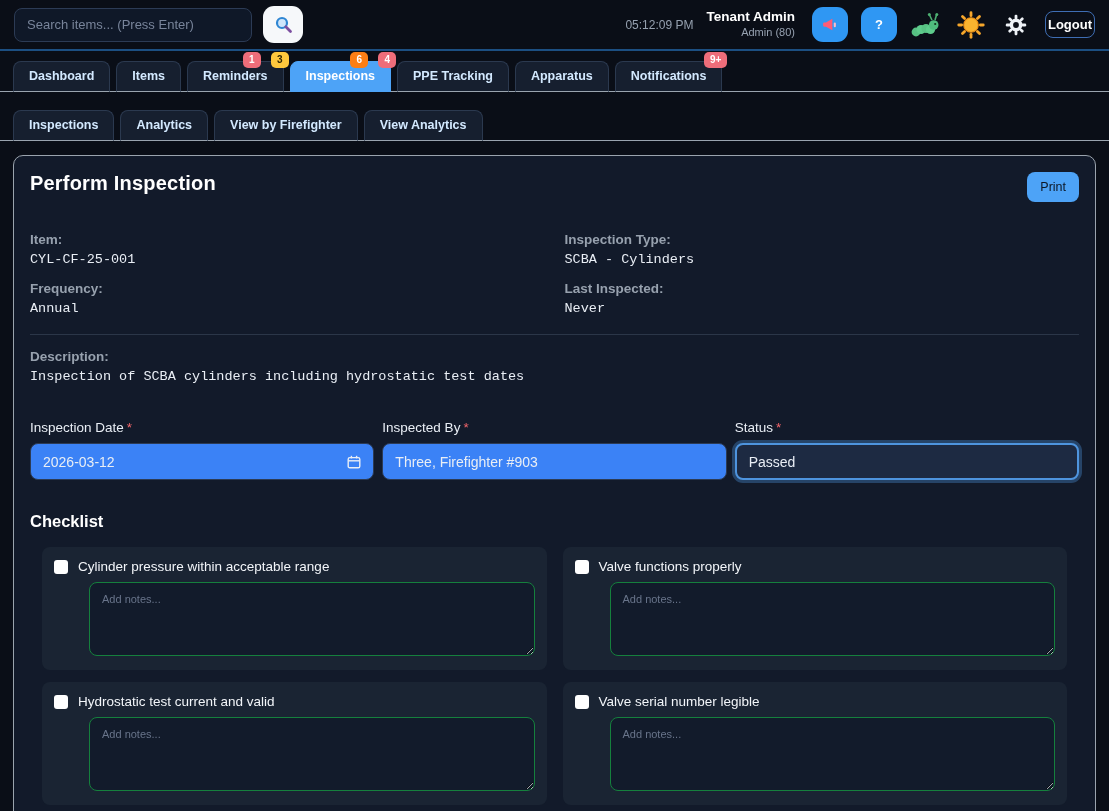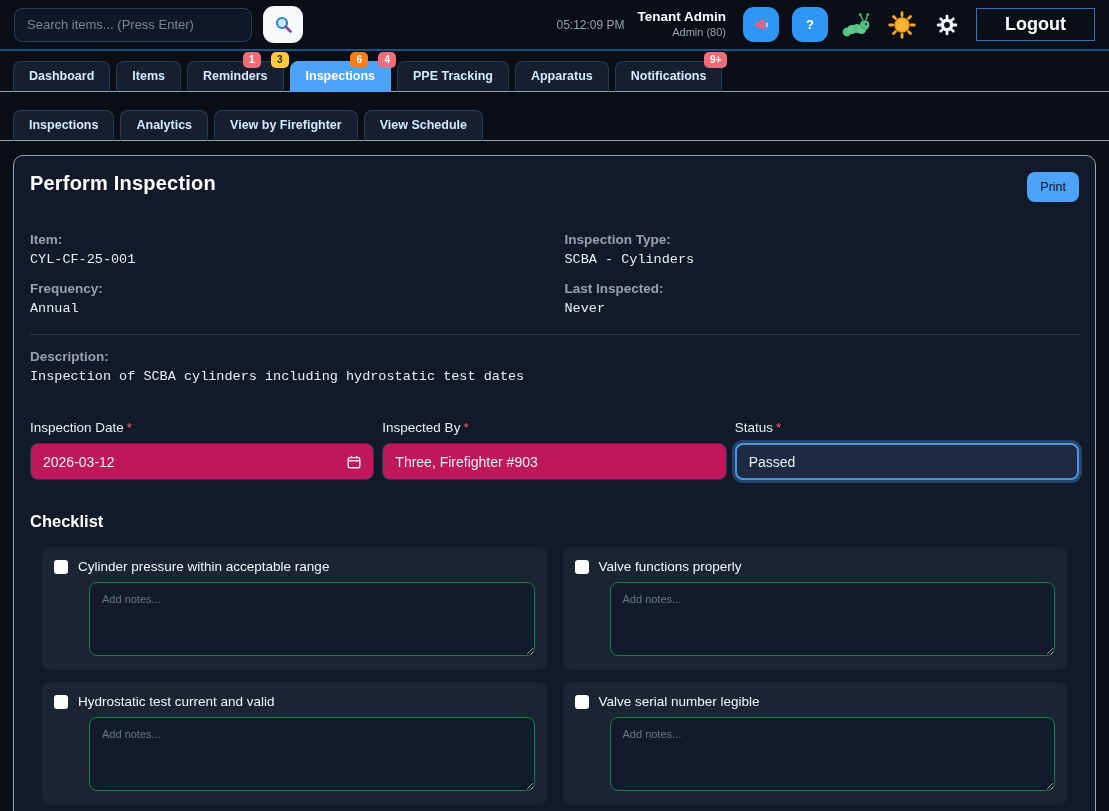--- a/index.html
+++ b/index.html
@@ -33,22 +33,22 @@
   .userblock{ text-align:right; line-height:1.25; margin-right:4px; }
   .username{ font-size:13.5px; font-weight:700; color:#ffffff; }
   .userrole{ font-size:11px; color:#96a1b0; }
   .icon-btn{
     width:36px; height:35px; border:none; border-radius:11px;
     background:#2f97f3; display:flex; align-items:center; justify-content:center;
     color:#fff; font-weight:700; font-size:13px; cursor:pointer;
   }
   .emoji-btn{ background:transparent; width:32px; }
   .logout-btn{
-    background:transparent; color:#fff; font-weight:700; font-size:18px;
-    border:1px solid #3e6db3; border-radius:0; padding:5px 28px; cursor:pointer;
+    background:transparent; color:#fff; font-weight:700; font-size:13px;
+    border:1px solid #3e6db3; border-radius:8px; padding:5px 2px; cursor:pointer;
   }
 
   
   .tabrow{
     display:flex; gap:6px; align-items:flex-end;
     padding:10px 13px 0; border-bottom:1px solid #9aa4af;
   }
   .tabrow.sub{ padding-top:18px; }
   .tab{
     position:relative; background:#161f2f; border:1px solid #2b394f; border-bottom:1px solid #9aa4af;
@@ -88,21 +88,21 @@
   .divider{ border:none; border-top:1px solid #2b3648; margin-top:18px; }
   .desc-block{ margin-top:14px; }
 
   
   .form-grid{
     margin-top:36px; display:grid; grid-template-columns:1fr 1fr 1fr; gap:8px;
   }
   .field-label{ color:#e9eef5; }
   .req{ color:#f4666b; margin-left:3px; }
   .input-wrap{
-    margin-top:8px; height:37px; background:#be185d;
+    margin-top:8px; height:37px; background:#3b82f6;
     border:1px solid #2c3b55; border-radius:8px;
     display:flex; align-items:center; padding:0 12px;
   }
   .input-wrap input{
     flex:1; background:transparent; border:none; outline:none;
     color:#e9eef5; font-size:14px; font-family:"Liberation Sans", sans-serif; min-width:0;
   }
   .input-wrap.focused{
     background:#1d2a42; border:2px solid #4e94de;
     box-shadow:0 0 0 3px rgba(78,148,222,.35);
@@ -239,21 +239,21 @@
   <div class="tab">
     <span>Notifications</span>
     <span class="badge red pos-r0">9+</span>
   </div>
 </nav>
 
 <nav class="tabrow sub">
   <div class="tab"><span>Inspections</span></div>
   <div class="tab"><span>Analytics</span></div>
   <div class="tab"><span>View by Firefighter</span></div>
-  <div class="tab"><span>View Schedule</span></div>
+  <div class="tab"><span>View Analytics</span></div>
 </nav>
 
 <section class="card">
   <div class="card-head">
     <h1 class="card-title">Perform Inspection</h1>
     <button class="print-btn">Print</button>
   </div>
 
   <div class="info-grid">
     <div>

